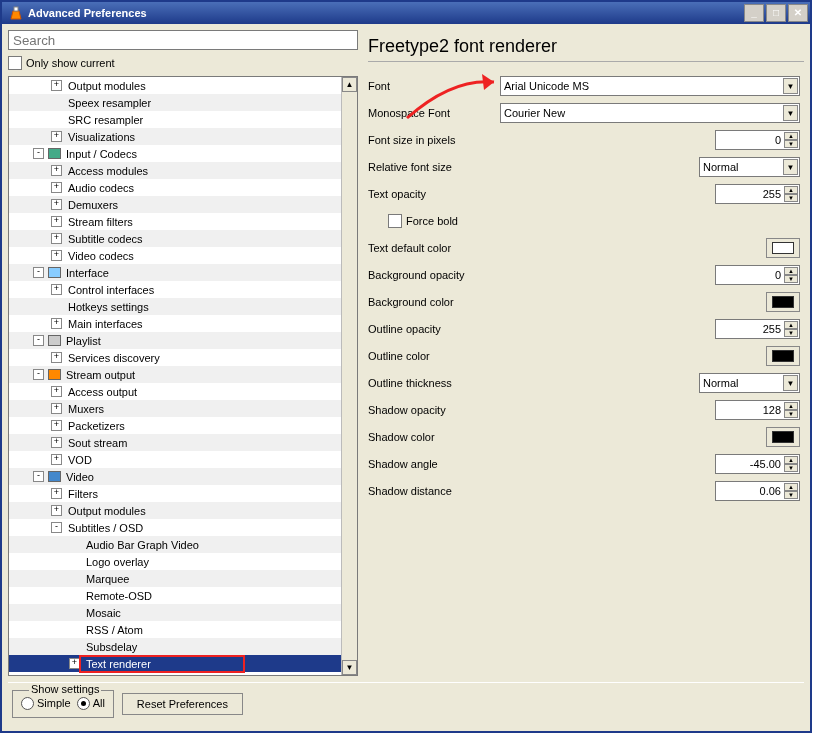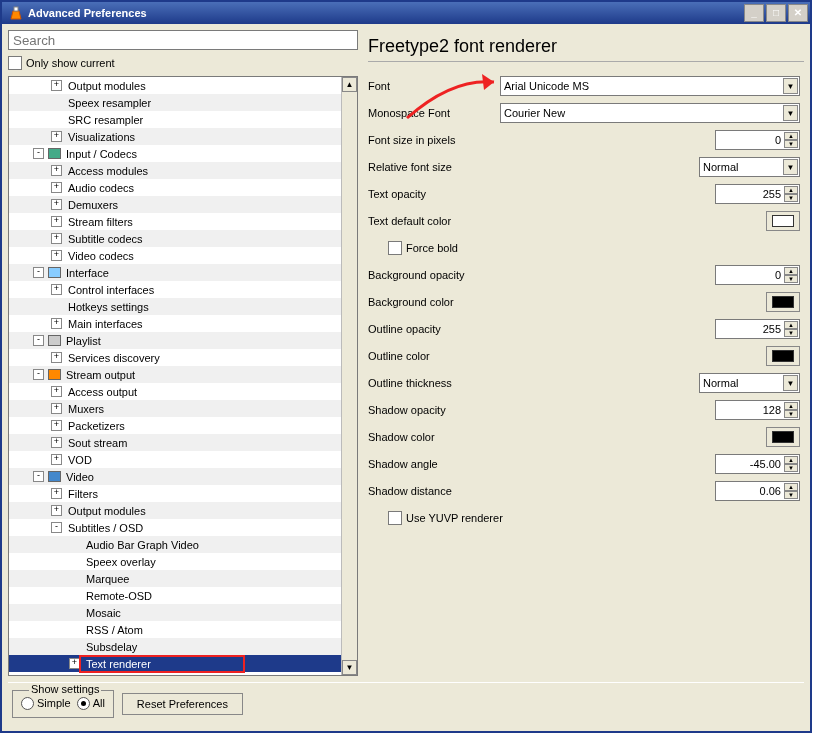--- a/index.html
+++ b/index.html
@@ -223,21 +223,21 @@
                 <span class="lbl">Subtitles / OSD</span>
               </div>
               <div class="tree-row">
                 <span class="ind" style="width: 60px;"></span>
                 <span class="ind" style="width: 15px;"></span>
                 <span class="lbl">Audio Bar Graph Video</span>
               </div>
               <div class="tree-row">
                 <span class="ind" style="width: 60px;"></span>
                 <span class="ind" style="width: 15px;"></span>
-                <span class="lbl">Speex overlay</span>
+                <span class="lbl">Logo overlay</span>
               </div>
               <div class="tree-row">
                 <span class="ind" style="width: 60px;"></span>
                 <span class="ind" style="width: 15px;"></span>
                 <span class="lbl">Marquee</span>
               </div>
               <div class="tree-row">
                 <span class="ind" style="width: 60px;"></span>
                 <span class="ind" style="width: 15px;"></span>
                 <span class="lbl">Remote-OSD</span>
@@ -319,35 +319,35 @@
             <div class="spin">
                 <span class="val">255</span>
                 <span class="arrows">
                   <span class="ar">▲</span>
                   <span class="ar">▼</span>
                 </span>
               </div>
             </div>
 
           <div class="row">
-              <span class="lab">Text default color</span>
-            <div class="colorbtn">
-                <span class="swatch" style="background:#fff"></span>
-              </div>
-            </div>
-
-          <div class="row">
               <span style="width:20px"></span>
             <div class="chk">
                 <span class="chkbox"></span>
                 <span>Force bold</span>
               </div>
             </div>
 
           <div class="row">
+              <span class="lab">Text default color</span>
+            <div class="colorbtn">
+                <span class="swatch" style="background:#fff"></span>
+              </div>
+            </div>
+
+          <div class="row">
               <span class="lab">Background opacity</span>
             <div class="spin">
                 <span class="val">0</span>
                 <span class="arrows">
                   <span class="ar">▲</span>
                   <span class="ar">▼</span>
                 </span>
               </div>
             </div>
 
@@ -417,27 +417,20 @@
               <span class="lab">Shadow distance</span>
             <div class="spin">
                 <span class="val">0.06</span>
                 <span class="arrows">
                   <span class="ar">▲</span>
                   <span class="ar">▼</span>
                 </span>
               </div>
             </div>
 
-          <div class="row">
-              <span style="width:20px"></span>
-            <div class="chk">
-                <span class="chkbox"></span>
-                <span>Use YUVP renderer</span>
-              </div>
-            </div>
 
         </div>
       </div>
     </div>
 
     <div class="bottom">
       <div class="fieldset">
         <span class="legend">Show settings</span>
         <div class="radio">
             <span class="rbtn"></span>

